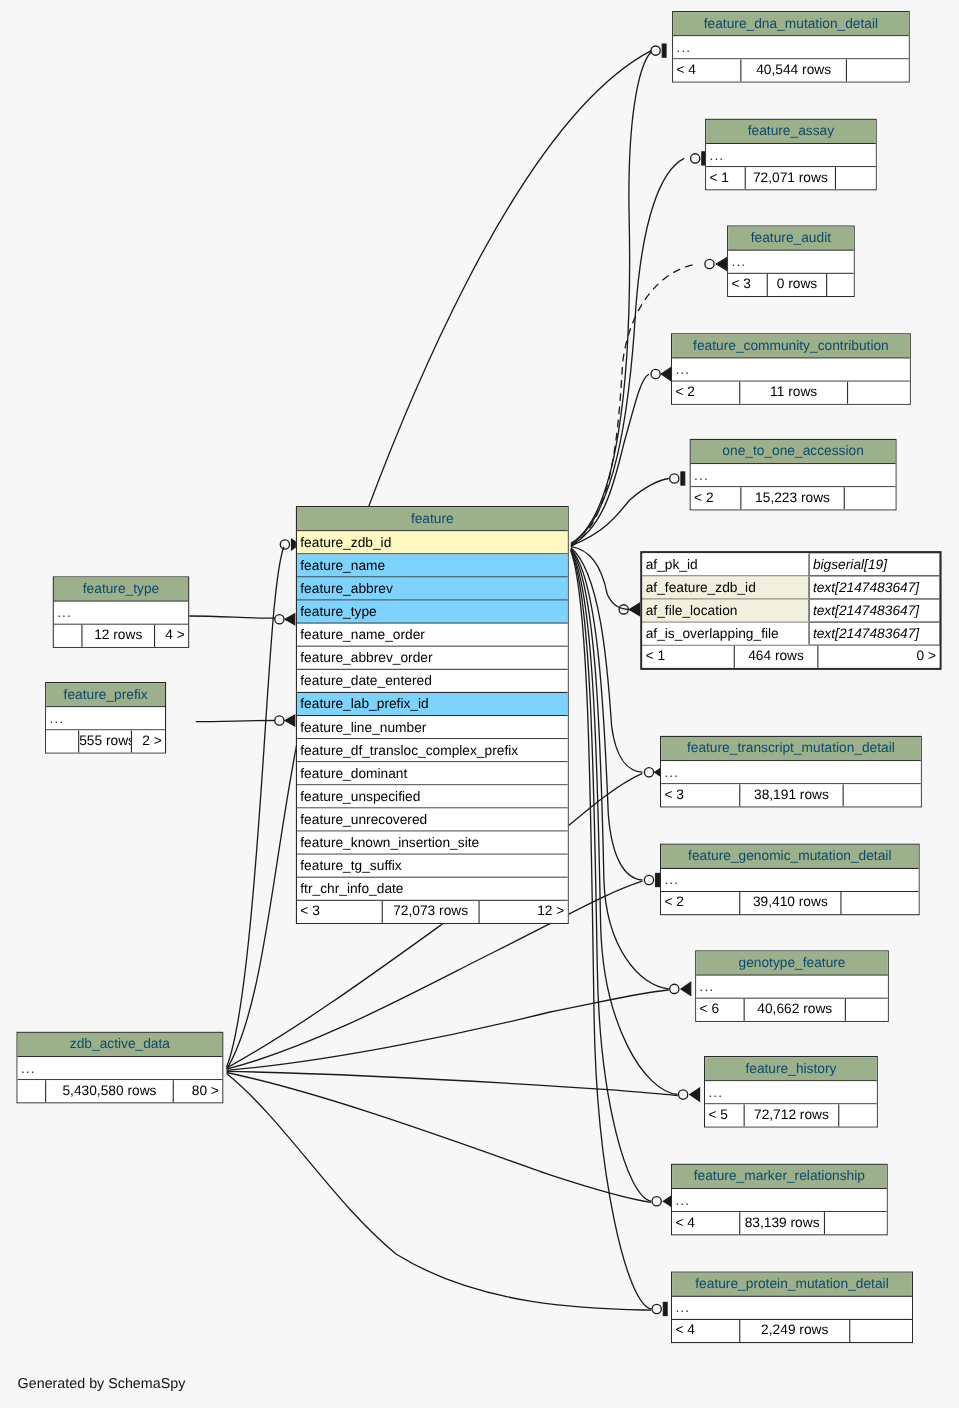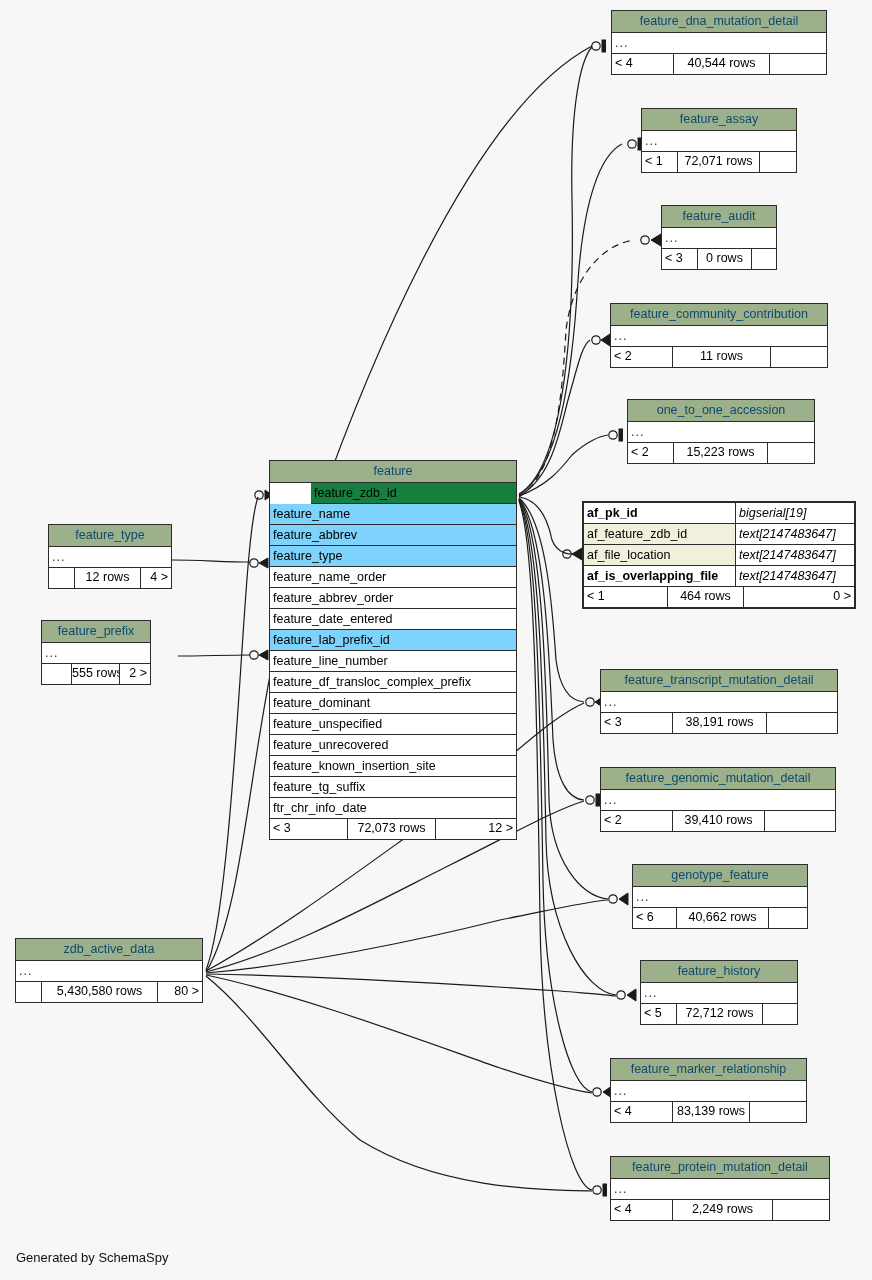--- a/index.html
+++ b/index.html
@@ -62,21 +62,21 @@
     font-size: 12.5px;
     line-height: 21px;
     height: 21px;
     color: #000;
     padding-left: 3px;
     white-space: nowrap;
     overflow: hidden;
     background: #ffffff;
     box-sizing: border-box;
   }
-  .row.pk   { background: #15803d; margin-left: 41px; }
+  .row.pk   { background: #fef9c3; }
   .row.idx  { background: #7dd3fc; }
   .row.ell  { color: #333; letter-spacing: 1px; }
 
   .row2 {
     display: flex;
     border-bottom: 1.2px solid #2b2b2b;
     height: 21px;
     box-sizing: border-box;
   }
   .row2 .c-name {
@@ -95,21 +95,21 @@
     font-size: 12.5px;
     line-height: 20px;
     padding-left: 3px;
     white-space: nowrap;
     overflow: hidden;
     box-sizing: border-box;
     font-style: italic;
   }
   .row2.pk .c-name  { background: #f0f0dc; }
   .row2.idx .c-name { background: #f0f0dc; }
-  .row2 .c-name.plain { background: #ffffff; font-weight: bold; }
+  .row2 .c-name.plain { background: #ffffff; }
 
   .foot {
     display: flex;
     height: 20px;
     font-size: 12.5px;
     line-height: 19px;
     background: #ffffff;
     box-sizing: border-box;
   }
   .foot > div {

